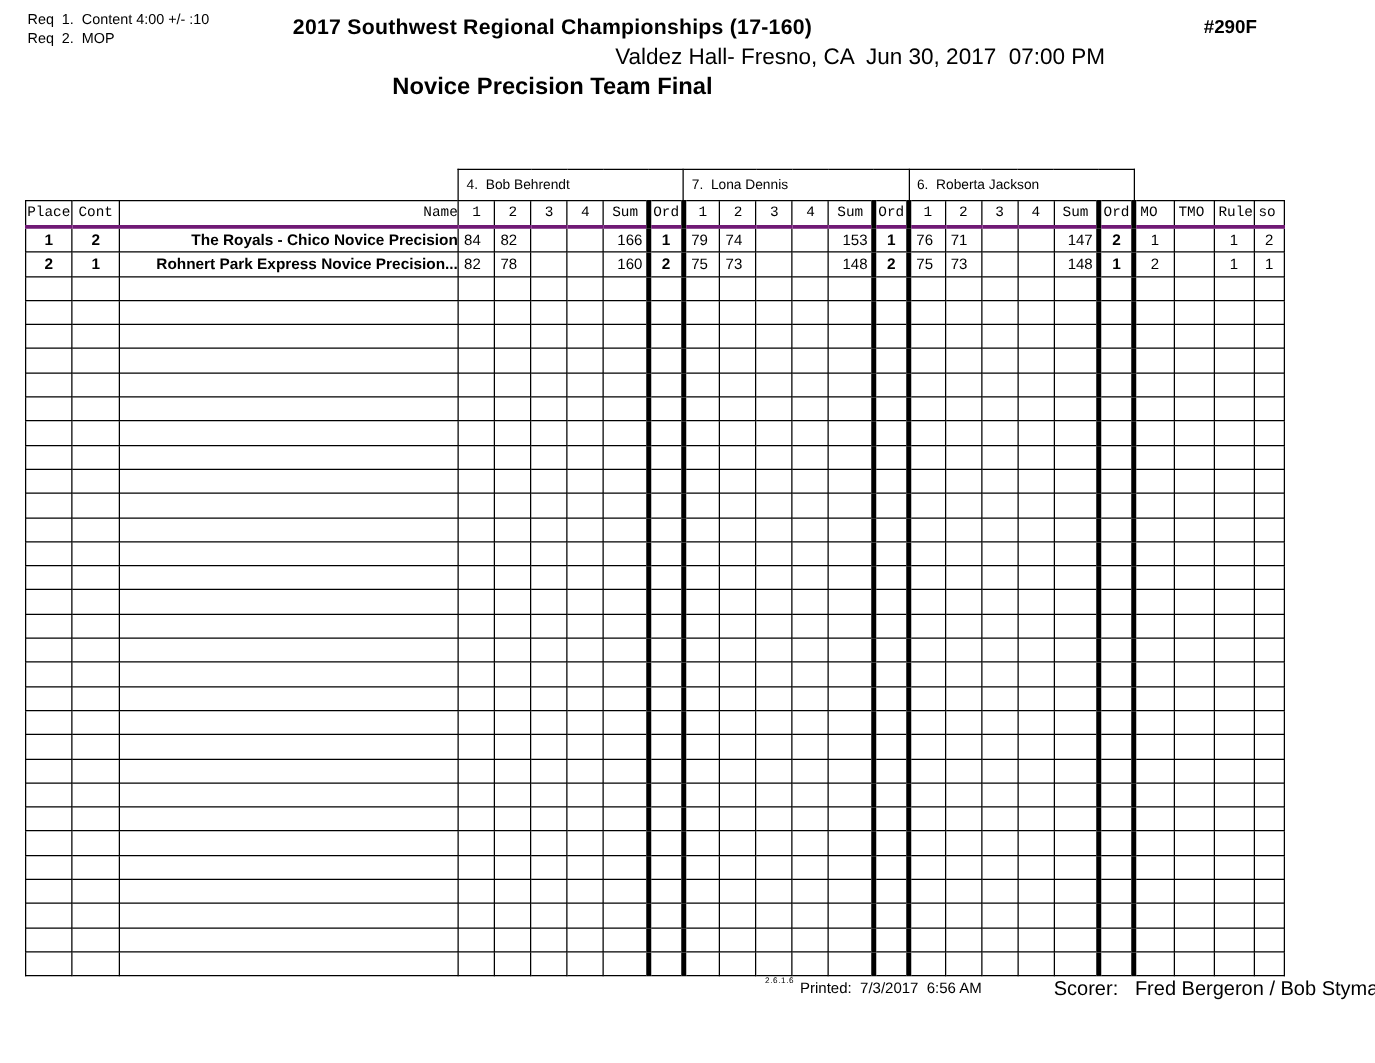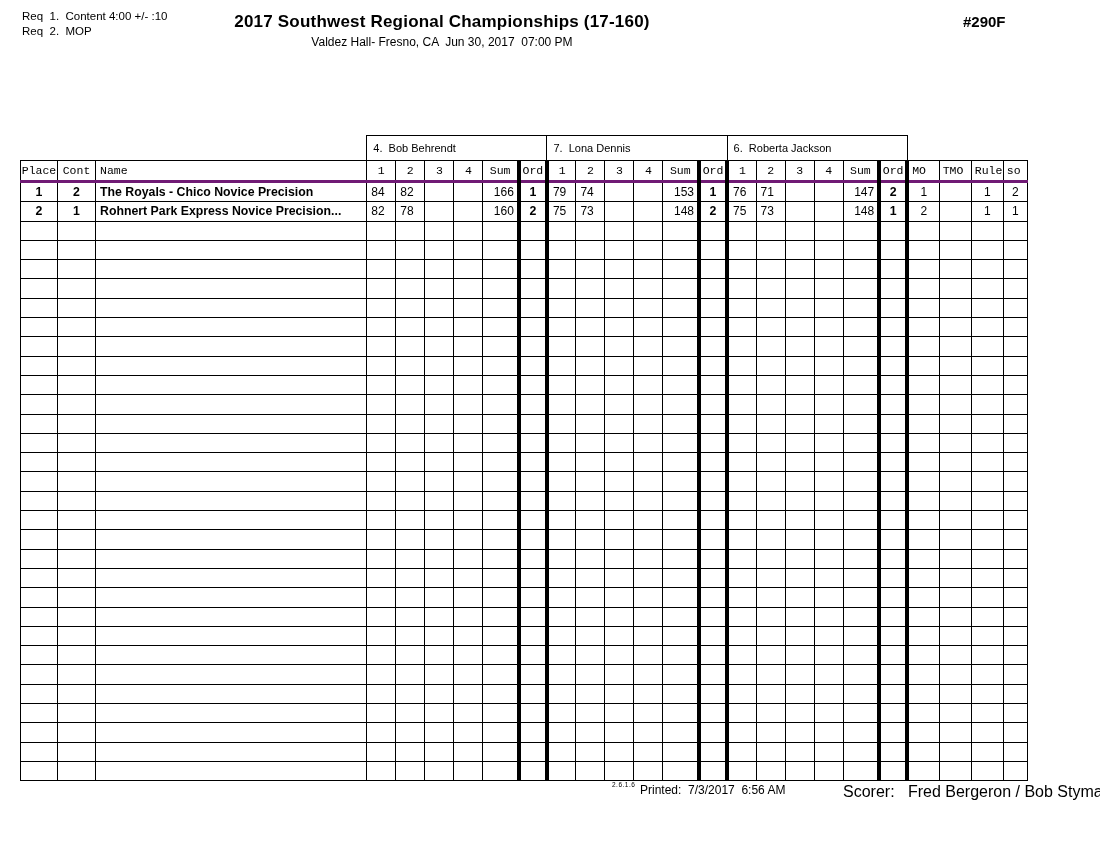--- a/index.html
+++ b/index.html
@@ -5,21 +5,21 @@
   html,body { margin:0; padding:0; }
   body {
     width:1100px; height:850px; background:#ffffff; color:#000;
     font-family:"Liberation Sans", sans-serif; position:relative; overflow:hidden;
   }
   .pre { white-space:pre; }
   
   .req-block { position:absolute; left:22px; top:9px; font-size:11.5px; line-height:14.5px; }
   .title-block { position:absolute; left:0; top:0; width:884px; text-align:center; }
   .title-main  { margin-top:12px; font-size:17px; font-weight:bold; letter-spacing:0.2px; }
-  .venue-line  { margin-top:3px; font-size:12px; }
+  .venue-line  { margin-top:3px; font-size:18px;text-align:right; }
   .event-title { margin-top:3px; font-size:19px; font-weight:bold; }
   .report-line { margin-top:5px; font-size:15.5px; }
   .event-number { position:absolute; left:963px; top:13px; font-size:15px; font-weight:bold; }
 
   
   table.summary {
     position:absolute; left:20px; top:135px;
     border-collapse:collapse; table-layout:fixed; width:1008px;
   }
   .summary th, .summary td {
@@ -27,21 +27,21 @@
     font-weight:normal; font-size:11.5px; line-height:13px;
     overflow:hidden; white-space:nowrap; text-align:center;
     height:18.3px; vertical-align:middle;
   }
   .summary thead tr.jrow th { border:none; height:24px; }
   .summary thead tr.jrow th.jbox {
     border:1px solid #000; text-align:left; padding-left:6px;
     font-size:11px; white-space:pre;
   }
   .summary thead tr.hrow th { height:19px; border-bottom:3px solid #701a75;font-family:Liberation Mono, monospace; }
-  .summary .c-name  { text-align:left; padding-left:4px; }
+  .summary .c-name  { text-align:right; padding-left:4px; }
   .summary td.c-name { font-weight:bold; font-size:12.3px; }
   .summary td.c-place, .summary td.c-cont { font-weight:bold; font-size:12.3px; }
   .summary td.c-s   { text-align:left; padding-left:4px; font-size:12px; }
   .summary td.c-sum { text-align:right; padding-right:3px; font-size:12px; }
   .summary .c-ord   { border-left:4px solid #000; border-right:4px solid #000; }
   .summary td.c-ord { font-weight:bold; font-size:12.3px; }
   .summary th.c-rh  { text-align:left; padding-left:3px; }
   .summary td.c-rv  { font-size:12px; }
 
   
@@ -55,20 +55,21 @@
 <div>
 
   <div class="req-block">
     <div class="pre">Req  1.  Content 4:00 +/- :10</div>
     <div class="pre">Req  2.  MOP</div>
   </div>
 
   <div class="title-block">
     <div class="title-main pre">2017 Southwest Regional Championships (17-160)</div>
     <div class="venue-line pre">Valdez Hall- Fresno, CA  Jun 30, 2017  07:00 PM</div>
+    <div class="event-title pre">Novice Precision Team Final</div>
   </div>
 
   <div class="event-number">#290F</div>
 
   <table class="summary">
     <colgroup>
         <col style="width: 37px;">
         <col style="width: 38px;">
         <col style="width: 271px;">
         <col style="width: 29px;">

